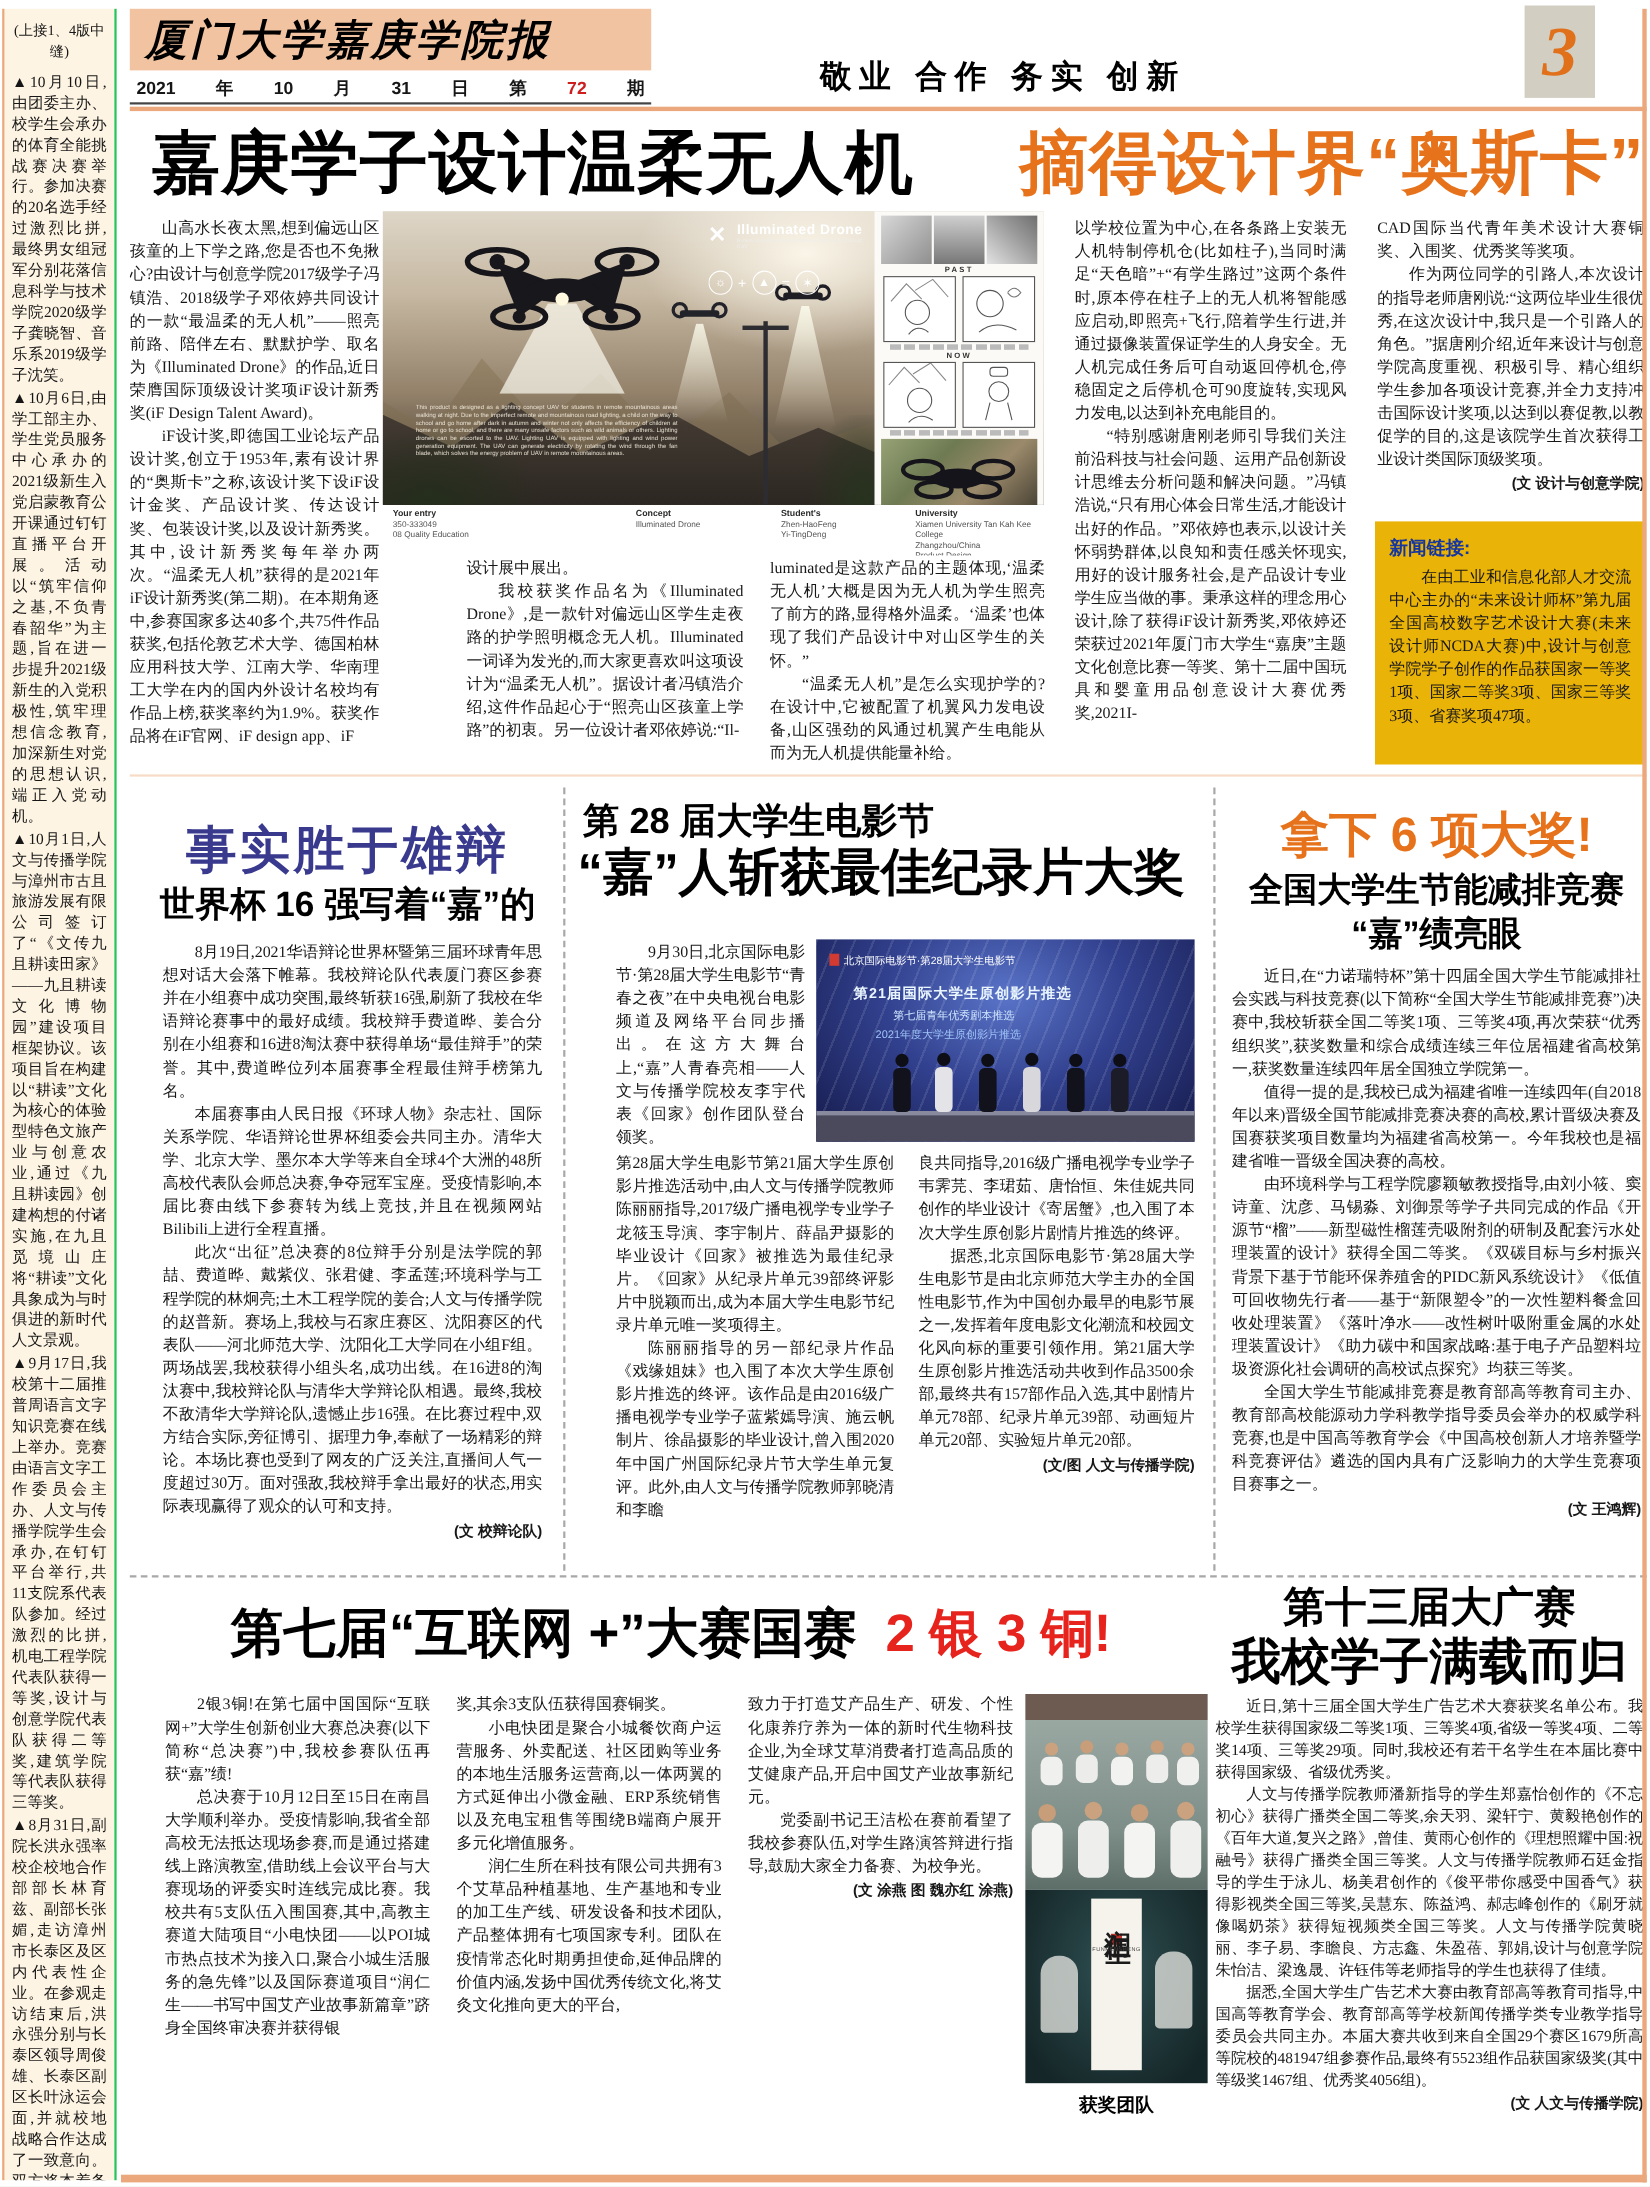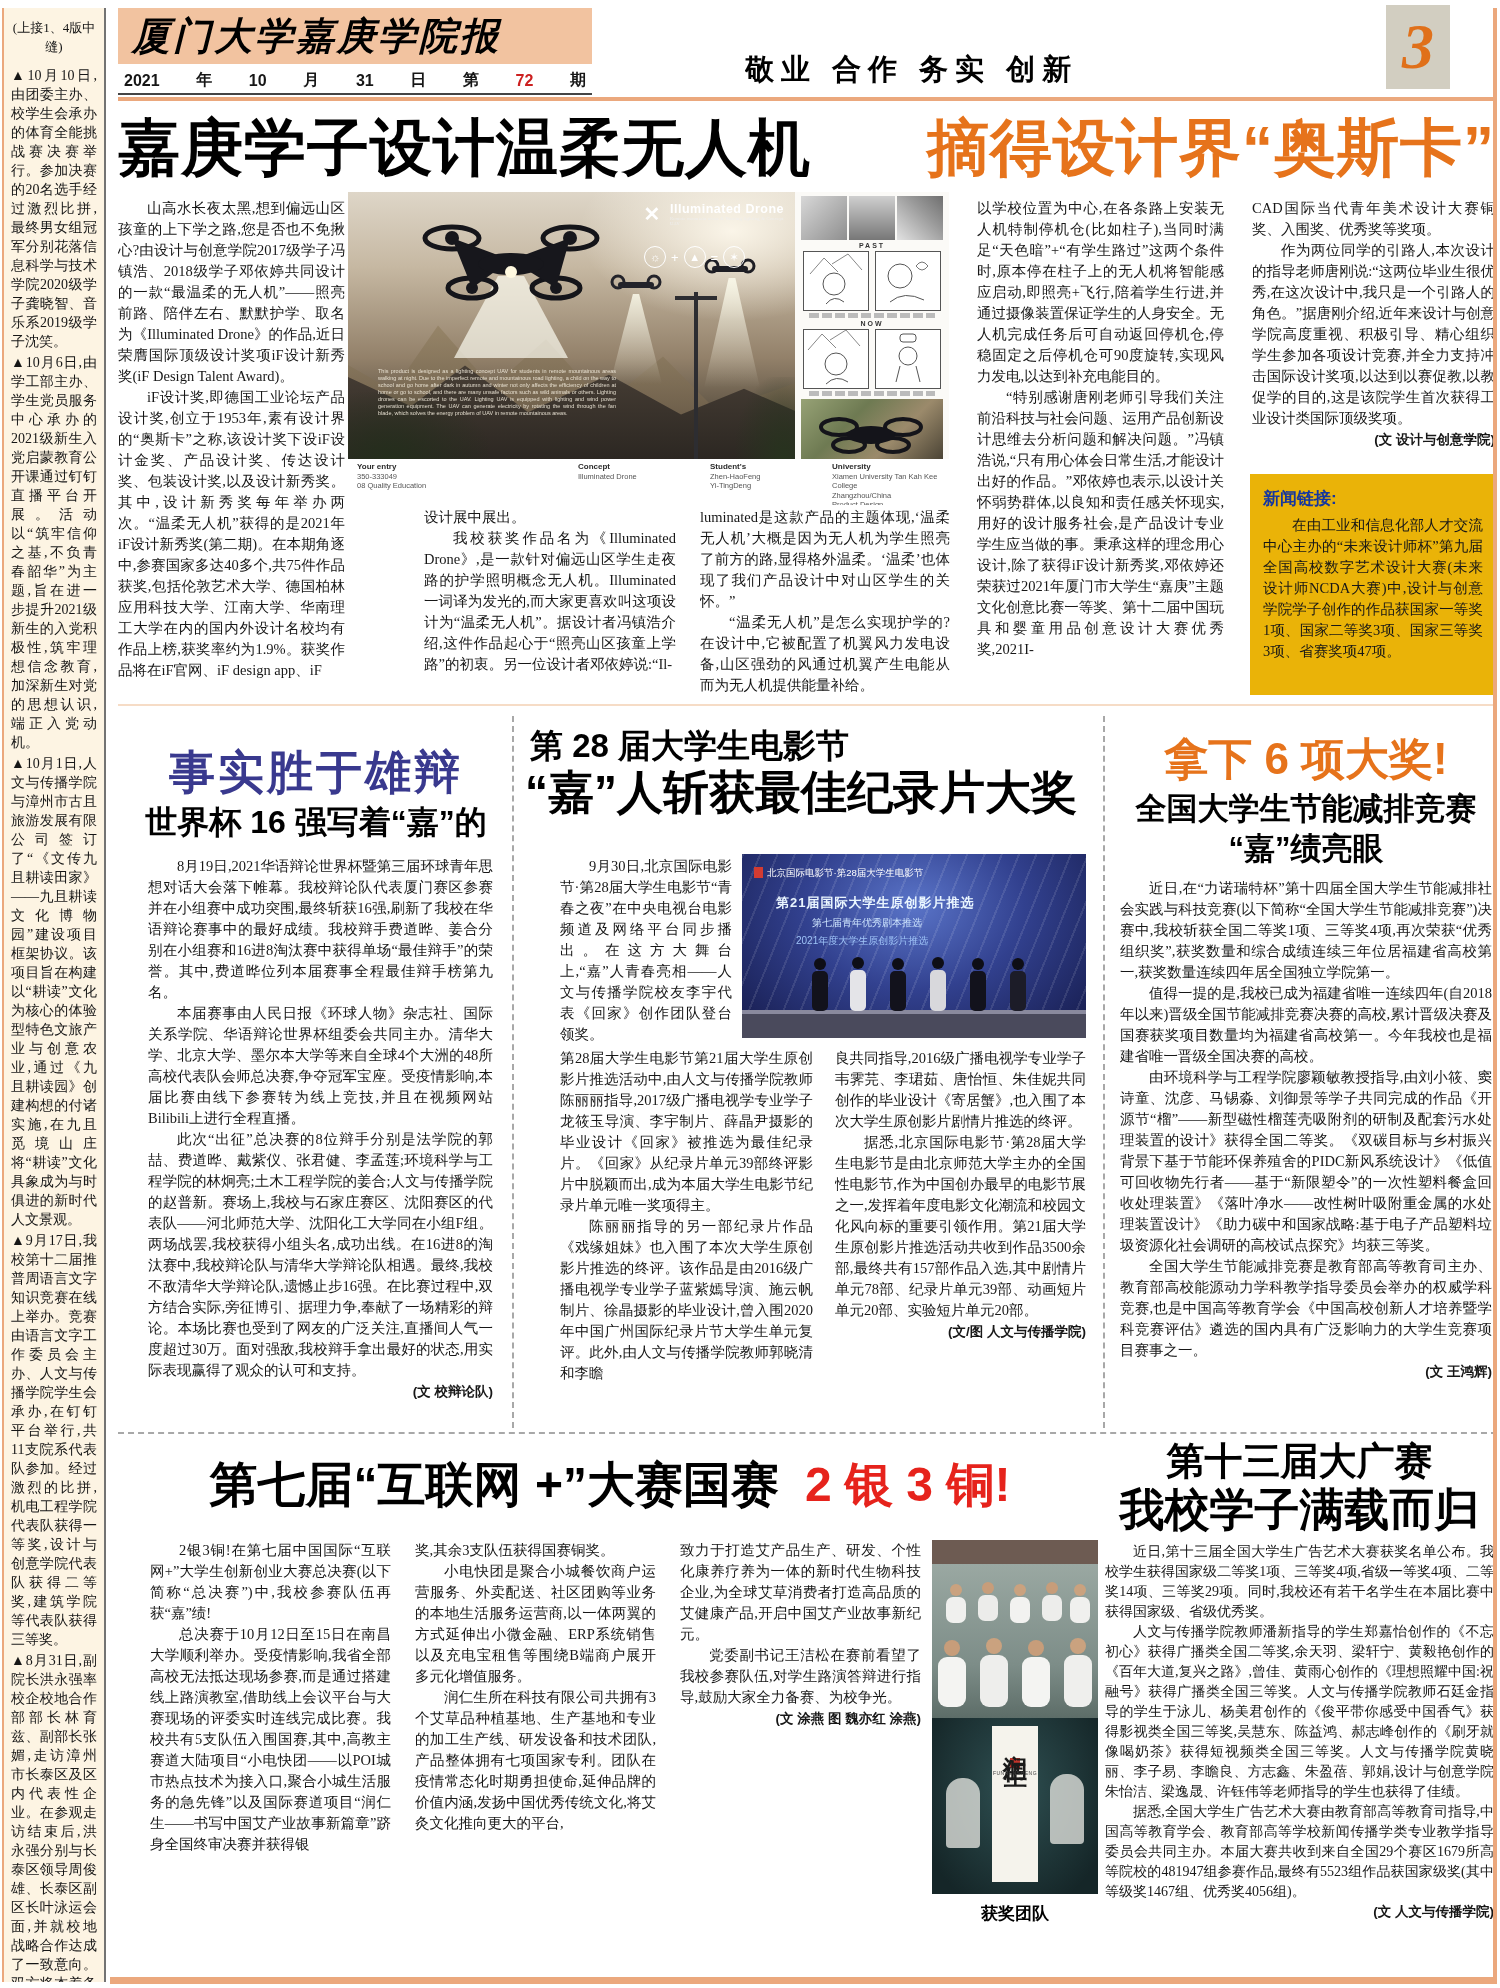--- a/index.html
+++ b/index.html
@@ -9,38 +9,38 @@
   .hd{font-family:"Liberation Sans","DejaVu Sans",sans-serif;font-weight:700;color:#000;}
   .body-text{font-size:14.5px;line-height:21px;text-align:justify;color:#171717;}
   .body-text p{margin:0;text-indent:2em;}
   .body-text p.noindent{text-indent:0;}
   .credit{float:right;font-family:"Liberation Sans","DejaVu Sans",sans-serif;font-weight:700;font-size:13.5px;}
   .dash-v{border-left:2px dashed #a8a8a8;width:0;}
   .dash-h{border-top:2px dashed #a8a8a8;height:0;}
   .pre{white-space:pre-line;}
   
   #sidebar{left:2px;top:8px;width:104px;height:1974px;background:#fdf4e3;
-           border-left:2px solid #eba87d;border-right:2px solid #737373;padding:10px 7px;
+           border-left:2px solid #eba87d;border-right:2px solid #22c55e;padding:10px 7px;
            font-size:14px;line-height:19px;text-align:justify;}
   #sidebar .note{text-align:center;font-size:13px;margin-bottom:10px;}
   #sidebar p{margin:0 0 2px 0;}
   
   #masthead{left:118px;top:8px;width:474px;height:56px;background:#f2c3a0;display:flex;align-items:center;padding-left:14px;}
   #masthead span{font-size:38px;font-weight:900;font-style:italic;letter-spacing:3px;color:#000000;}
   #dateline{left:118px;top:68px;width:474px;height:27px;border-bottom:2px solid #444;
             display:flex;justify-content:space-between;align-items:center;padding:0 6px;
             font-family:"Liberation Sans","DejaVu Sans",sans-serif;font-weight:700;font-size:16px;}
   #dateline .red{color:#cc2020;}
   #motto{left:745px;top:50px;width:380px;height:36px;font-size:29px;letter-spacing:7px;}
   #pagebox{left:1386px;top:5px;width:64px;height:84px;background:#d2cec1;text-align:center;}
   #pagebox span{font-size:64px;line-height:84px;font-style:italic;font-weight:700;color:#e0701a;font-family:"Liberation Serif",serif;}
   #top-rule{left:118px;top:97px;width:1379px;height:4px;background:#eba87d;}
   
   #lead-title{left:118px;top:106px;width:1377px;height:84px;display:flex;justify-content:space-between;align-items:center;}
-  #lead-title .t1{font-size:62px;font-weight:900;letter-spacing:1px;}
+  #lead-title .t1{font-size:62px;font-weight:900;letter-spacing:1px;margin-left:20px;}
   #lead-title .t2{font-size:62px;font-weight:900;color:#e6731b;letter-spacing:1px;}
   
   #poster{left:348px;top:192px;width:601px;height:267px;background:
           linear-gradient(180deg,#ded6c8 0%,#c6b8a2 28%,#93816a 62%,#5a5041 84%,#37312a 100%);}
   .mt{position:absolute;}
   #mt1{left:0;top:96px;width:450px;height:171px;opacity:.85;
        background:linear-gradient(180deg,#a3906f,#5f5140);
        clip-path:polygon(0 100%,0 45%,10% 60%,20% 22%,32% 58%,44% 30%,57% 68%,70% 40%,82% 72%,100% 55%,100% 100%);}
   #mt2{left:0;top:150px;width:450px;height:117px;
        background:linear-gradient(180deg,#4e443a,#2c2722);

